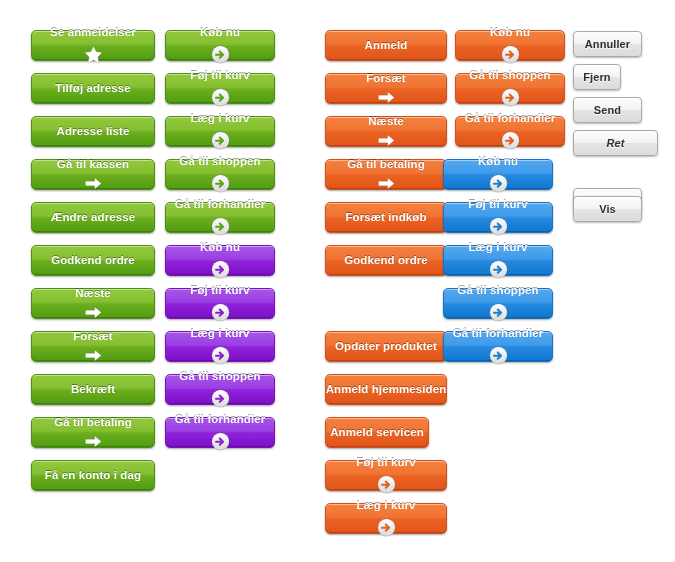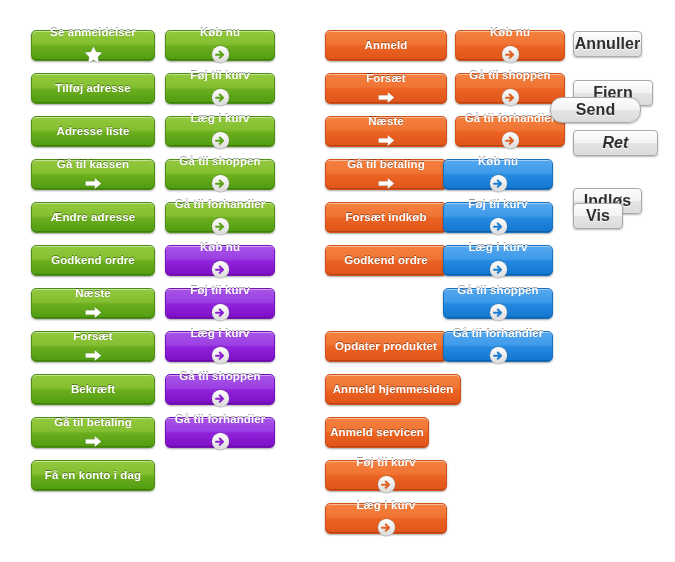--- a/index.html
+++ b/index.html
@@ -66,21 +66,21 @@
   .btn.blue {
     background: linear-gradient(to bottom, #54a7ee 0%, #3f9bea 45%, #2589e0 52%, #1176cf 100%);
     border: 1px solid #1670c4;
   }
 
   
   .btn.grey {
     height: 26px;
     border-radius: 4px;
     color: #2f2f2f;
-    font-size: 16px;
+    font-size: 11px;
     text-shadow: 0 1px 0 rgba(255,255,255,.9);
     background: linear-gradient(to bottom, #fdfdfd 0%, #f3f3f3 48%, #e4e4e4 52%, #dcdcdc 100%);
     border: 1px solid #a9a9a9;
     box-shadow: inset 0 1px 0 #ffffff, 0 1px 2px rgba(0,0,0,.28);
     gap: 5px;
   }
 
   
   .icon { display: inline-flex; align-items: center; justify-content: center; flex: none; }
 
@@ -341,21 +341,21 @@
     </div>
     <div class="btn color orange" style="left: 313px; top: 202px; width: 122px;">
       <span class="lbl">Forsæt indkøb</span>
     </div>
     <div class="btn color orange" style="left: 313px; top: 245px; width: 122px;">
       <span class="lbl">Godkend ordre</span>
     </div>
     <div class="btn color orange" style="left: 313px; top: 331px; width: 122px;">
       <span class="lbl">Opdater produktet</span>
     </div>
-    <div class="btn color orange" style="left: 313px; top: 374px; width: 136px;">
+    <div class="btn color orange" style="left: 313px; top: 374px; width: 122px;">
       <span class="lbl">Anmeld hjemmesiden</span>
     </div>
     <div class="btn color orange" style="left: 313px; top: 417px; width: 104px;">
       <span class="lbl">Anmeld servicen</span>
     </div>
     <div class="btn color orange" style="left: 313px; top: 460px; width: 122px;">
       <span class="lbl">Føj til kurv</span>
       <span class="icon ico-circle-arrow">
         <svg viewBox="0 0 20 20" width="19" height="19">
           <defs>
@@ -500,28 +500,28 @@
             </linearGradient>
           </defs>
           <circle cx="10" cy="10" r="9.2" fill="url(#cgb)" stroke="rgba(0,0,0,.20)" stroke-width="0.8"></circle>
           <path d="M5.3 10.2h6.4M9.2 6.9l3.5 3.3-3.5 3.3" fill="none" stroke="#1b7ed2" stroke-width="2.1" stroke-linecap="round" stroke-linejoin="round"></path>
         </svg>
       </span>
     </div>
     <div class="btn grey" style="left: 573px; top: 31px; width: 69px;">
       <span class="lbl">Annuller</span>
     </div>
-    <div class="btn grey" style="left: 573px; top: 80px; width: 80px;">
+    <div class="btn grey" style="left: 573px; top: 64px; width: 48px;">
       <span class="lbl">Fjern</span>
     </div>
-    <div class="btn grey" style="left: 550px; top: 97px; width: 91px; border-radius: 12px;">
+    <div class="btn grey" style="left: 573px; top: 97px; width: 69px;">
       <span class="lbl">Send</span>
     </div>
     <div class="btn grey" style="left: 573px; top: 130px; width: 85px; font-style: italic;">
       <span class="lbl">Ret</span>
     </div>
     <div class="btn grey" style="left: 573px; top: 163px; width: 69px; margin-top: 25px;">
       <span class="lbl">Indløs</span>
     </div>
-    <div class="btn grey" style="left: 573px; top: 196px; width: 50px; margin-top: 7px;">
+    <div class="btn grey" style="left: 573px; top: 196px; width: 69px;">
       <span class="lbl">Vis</span>
     </div>
   </div>
 
 </body></html>

